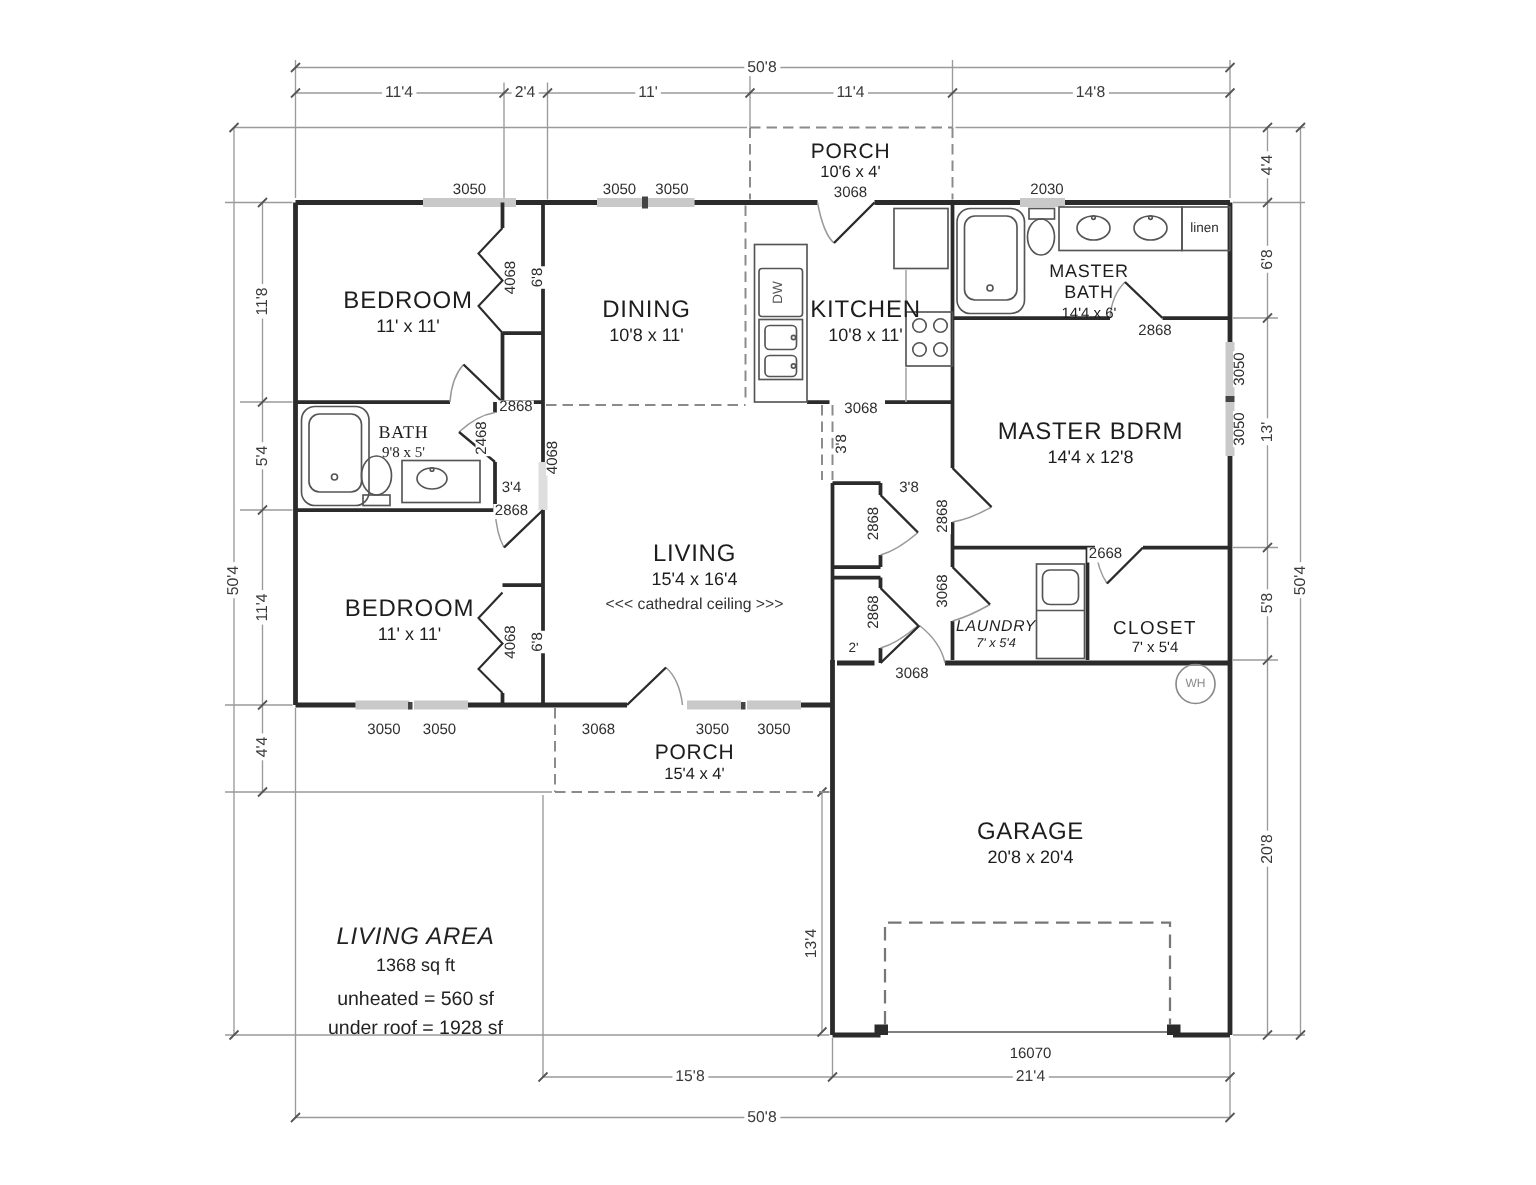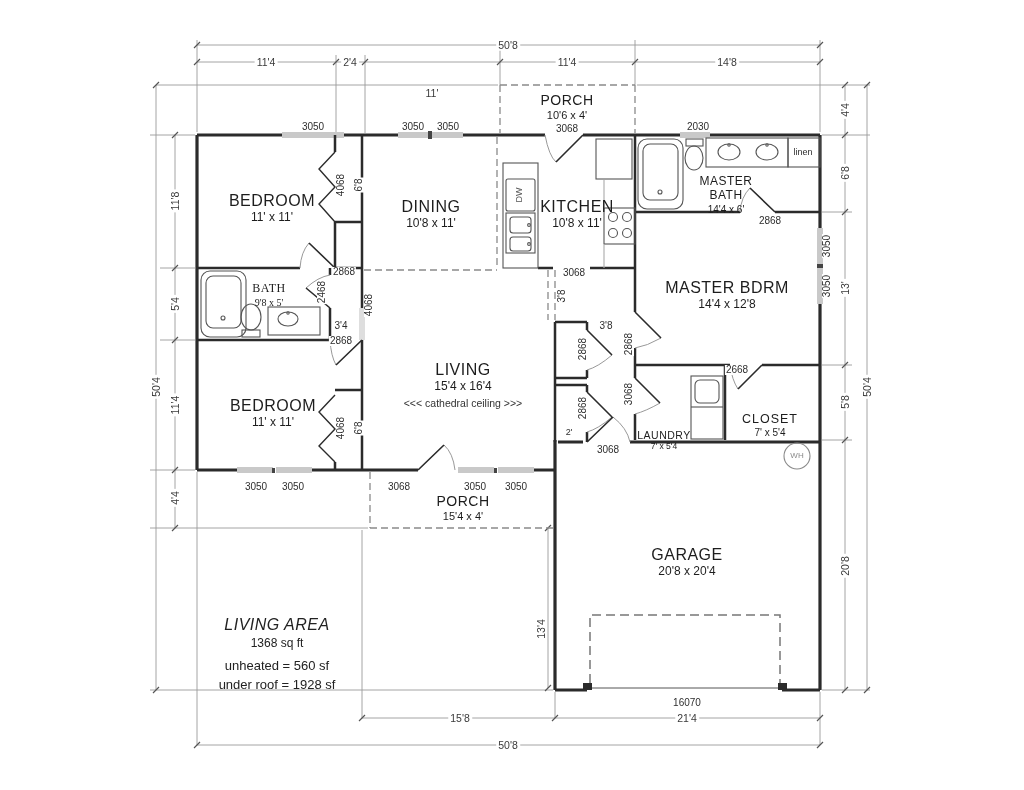--- a/index.html
+++ b/index.html
@@ -232,21 +232,21 @@
       </div>
       <div class="room " style="left: 273px; top: 414px;">
         <span class="name">BEDROOM</span>
         <span class="rdims">11' x 11'</span>
       </div>
       <div class="room " style="left: 463px; top: 385px;">
         <span class="name">LIVING</span>
         <span class="rdims">15'4 x 16'4</span>
         <span class="note">&lt;&lt;&lt; cathedral ceiling &gt;&gt;&gt;</span>
       </div>
-      <div class="room xs" style="left: 664px; top: 440px;">
+      <div class="room xs" style="left: 664px; top: 423px; font-style: italic;">
         <span class="name">LAUNDRY</span>
         <span class="rdims">7' x 5'4</span>
       </div>
       <div class="room sm2" style="left: 770px; top: 419px;">
         <span class="name">CLOSET</span>
         <span class="rdims">7' x 5'4</span>
       </div>
       <div class="room " style="left: 687px; top: 563px;">
         <span class="name">GARAGE</span>
         <span class="rdims">20'8 x 20'4</span>
@@ -287,21 +287,21 @@
       <span class="lbl" style="left: 475px; top: 487px;">3050</span>
       <span class="lbl" style="left: 516px; top: 487px;">3050</span>
       <span class="lbl" style="left: 608px; top: 450px;">3068</span>
       <span class="lbl" style="left: 687px; top: 703px;">16070</span>
       <span class="lbl" style="font-size: 9px; left: 803px; top: 152px;">linen</span>
       <span class="lbl" style="font-size: 8px; color: rgb(138, 138, 138); left: 797px; top: 456px;">WH</span>
       <span class="lbl rot" style="font-size: 9px; color: rgb(85, 85, 85); left: 519px; top: 195px;">DW</span>
       <span class="dim" style="left: 508px; top: 45px;">50'8</span>
       <span class="dim" style="left: 266px; top: 62px;">11'4</span>
       <span class="dim" style="left: 350px; top: 62px;">2'4</span>
-      <span class="dim" style="left: 432px; top: 62px; margin-top: 31px;">11'</span>
+      <span class="dim" style="left: 432px; top: 62px;">11'</span>
       <span class="dim" style="left: 567px; top: 62px;">11'4</span>
       <span class="dim" style="left: 727px; top: 62px;">14'8</span>
       <span class="dim rot" style="left: 156px; top: 387px;">50'4</span>
       <span class="dim rot" style="left: 175px; top: 201px;">11'8</span>
       <span class="dim rot" style="left: 175px; top: 304px;">5'4</span>
       <span class="dim rot" style="left: 175px; top: 405px;">11'4</span>
       <span class="dim rot" style="left: 175px; top: 498px;">4'4</span>
       <span class="dim rot" style="left: 845px; top: 110px;">4'4</span>
       <span class="dim rot" style="left: 845px; top: 173px;">6'8</span>
       <span class="dim rot" style="left: 845px; top: 288px;">13'</span>

